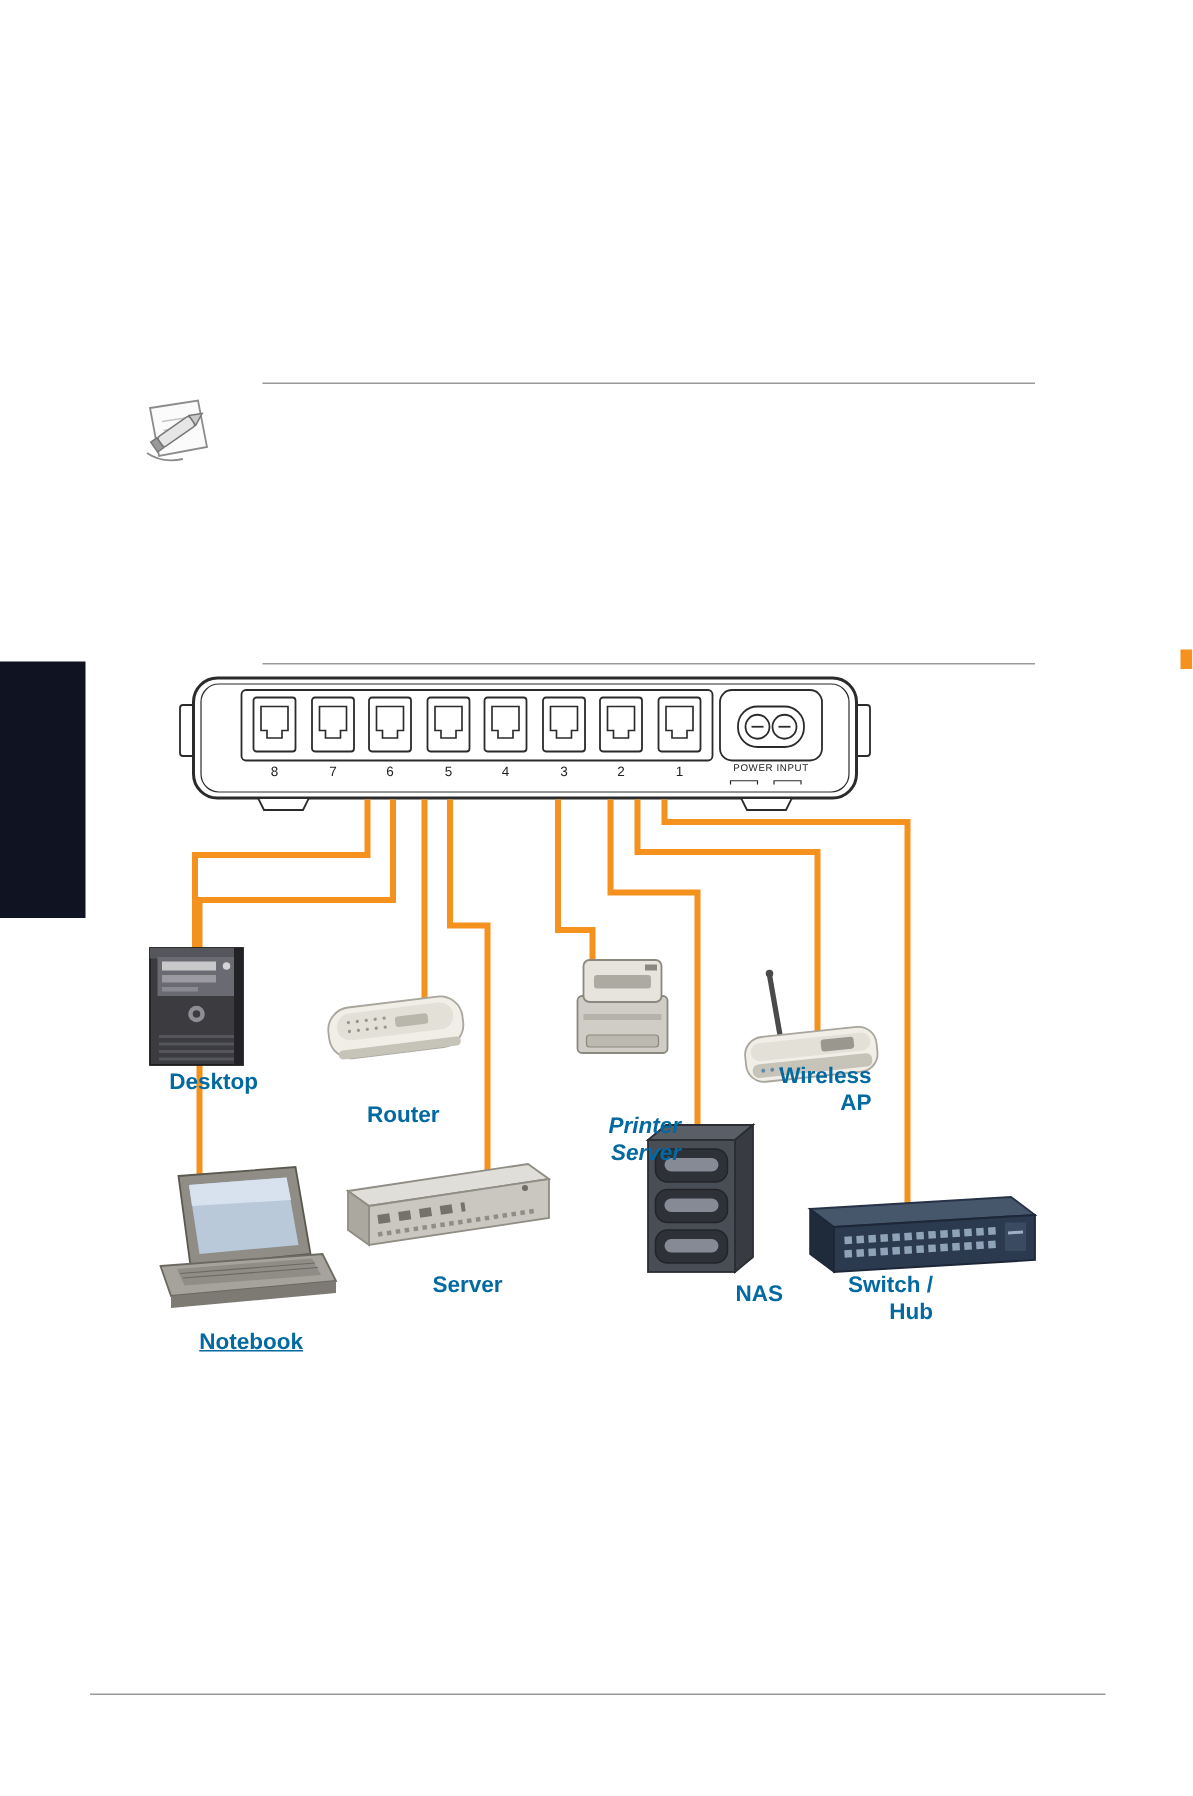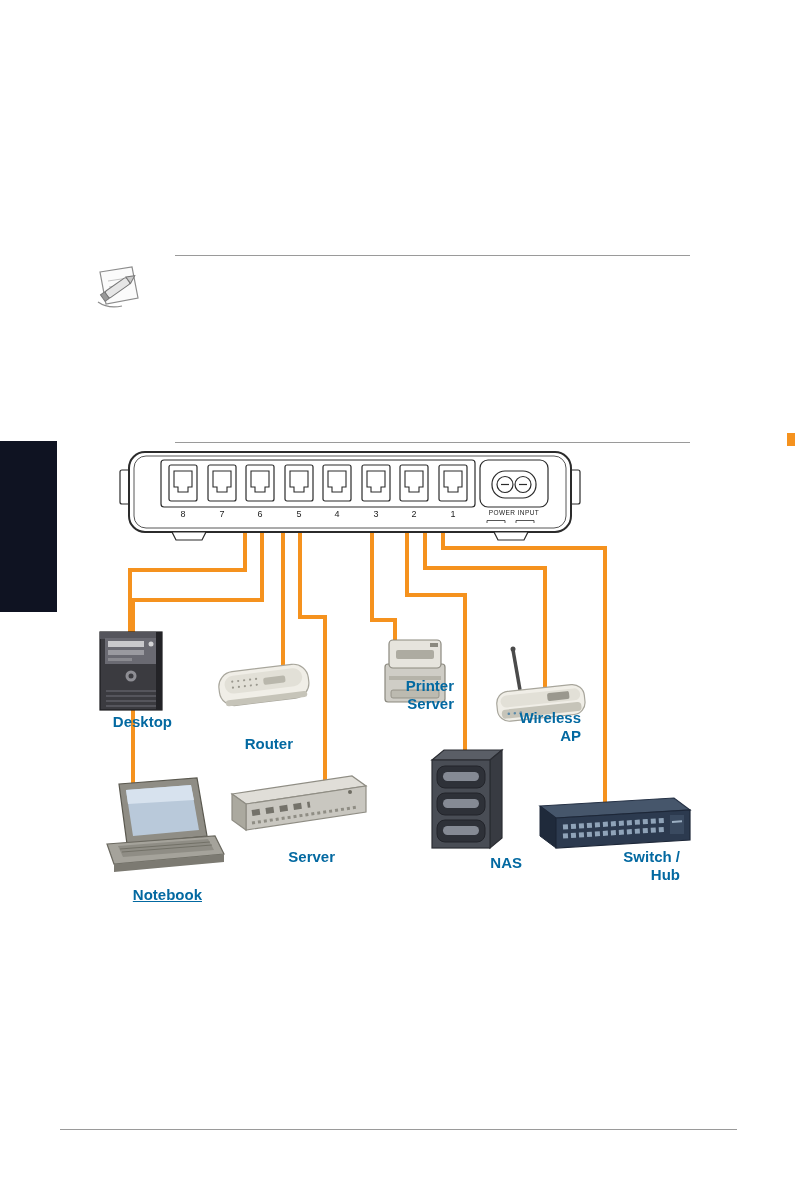--- a/index.html
+++ b/index.html
@@ -210,35 +210,35 @@
   <span class="port-num" style="left:445px; top:509px;">1</span>
 
   <span class="power-label">POWER INPUT</span>
 
   <div class="dev-label" style="left:92px; top:713px;">
     <span>Desktop</span>
   </div>
   <div class="dev-label" style="left:213px; top:735px;">
     <span>Router</span>
   </div>
-  <div class="dev-label" style="left:374px; top:677px;">
+  <div class="dev-label" style="left:374px; top:742px;font-style:italic;">
     <span>Printer</span>
     <span>Server</span>
   </div>
   <div class="dev-label" style="left:501px; top:709px;">
     <span>Wireless</span>
     <span>AP</span>
   </div>
   <div class="dev-label" style="left:122px; top:886px;text-decoration:underline;">
     <span>Notebook</span>
   </div>
   <div class="dev-label" style="left:255px; top:848px;">
     <span>Server</span>
   </div>
   <div class="dev-label" style="left:442px; top:854px;">
     <span>NAS</span>
   </div>
-  <div class="dev-label" style="left:600px; top:848px;">
+  <div class="dev-label" style="left:542px; top:848px;">
     <span>Switch /</span>
     <span>Hub</span>
   </div>
 
 </div>
 
 </body></html>

